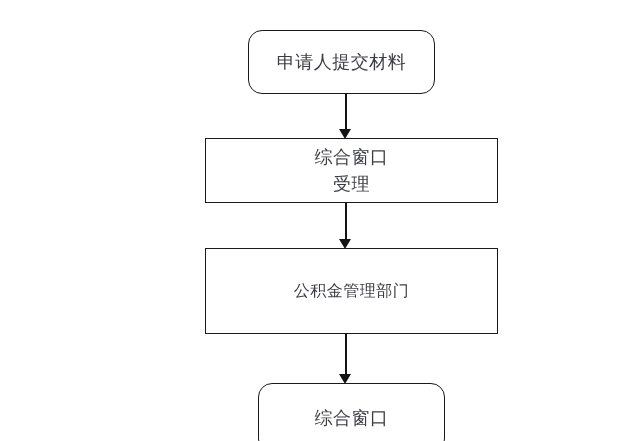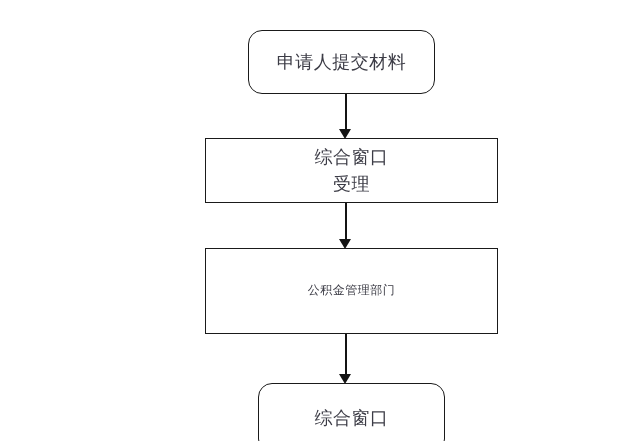--- a/index.html
+++ b/index.html
@@ -67,21 +67,21 @@
     width: 293px;
     height: 65px;
     font-size: 18px;
   }
 
   #node-query {
     left: 193px;
     top: 228px;
     width: 293px;
     height: 86px;
-    font-size: 12px;
+    font-size: 16px;
   }
 
   #node-deliver {
     left: 246px;
     top: 363px;
     width: 187px;
     height: 70px;
     font-size: 18px;
   }
 

